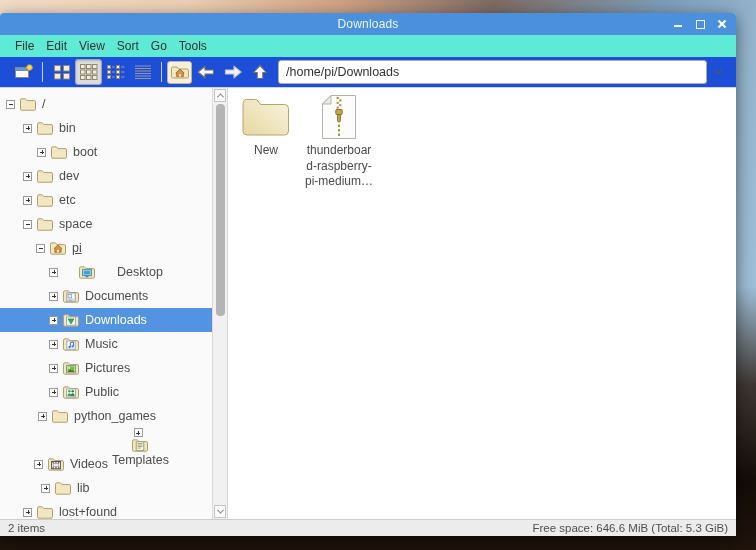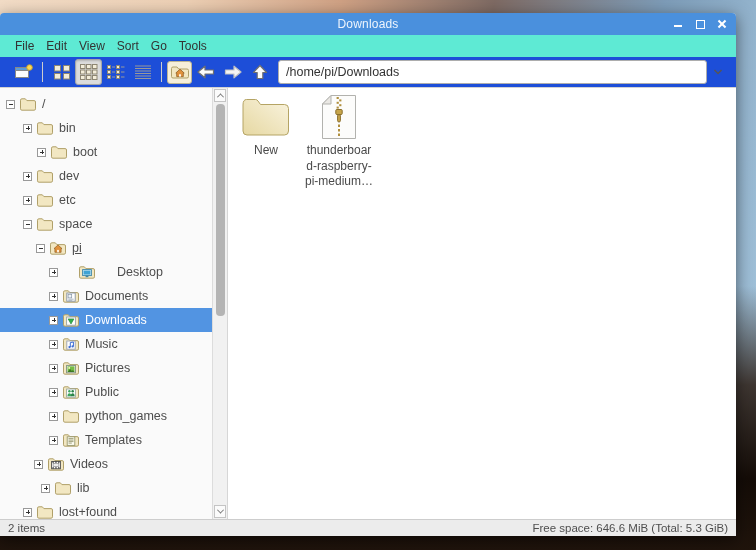--- a/index.html
+++ b/index.html
@@ -338,30 +338,30 @@
                   <path d="M1.5 4.2 Q1.5 2.8 2.9 2.8 L6.3 2.8 L7.9 4.6 L15.1 4.6 Q16.5 4.6 16.5 6 L16.5 12.8 Q16.5 14.2 15.1 14.2 L2.9 14.2 Q1.5 14.2 1.5 12.8 Z" fill="#f2e7c2" stroke="#b0a069"></path>
                   <rect x="4.6" y="5" width="8.8" height="8.2" fill="#fff" stroke="#98a8a0" stroke-width="0.9"></rect>
                   <circle cx="7.4" cy="7.3" r="1.25" fill="#3da55c"></circle>
                   <path d="M5.5 12.2 Q5.5 9.2 7.4 9.2 Q9.3 9.2 9.3 12.2 Z" fill="#3da55c"></path>
                   <circle cx="10.7" cy="7.3" r="1.25" fill="#2b8447"></circle>
                   <path d="M8.8 12.2 Q8.8 9.2 10.7 9.2 Q12.6 9.2 12.6 12.2 Z" fill="#2b8447"></path>
                 </svg>
               </span>
               <span class="tree-label">Public</span>
             </div>
-            <div class="tree-row" style="padding-left: 49px; text-align: center;">
+            <div class="tree-row" style="padding-left: 38px; text-align: center;">
               <span class="exp plus"></span>
               <span class="tree-icon">
                 <svg xmlns="http://www.w3.org/2000/svg" width="18" height="16" viewBox="0 0 18 16">
                   <path d="M1.5 4.2 Q1.5 2.8 2.9 2.8 L6.3 2.8 L7.9 4.6 L15.1 4.6 Q16.5 4.6 16.5 6 L16.5 12.8 Q16.5 14.2 15.1 14.2 L2.9 14.2 Q1.5 14.2 1.5 12.8 Z" fill="#f2e7c2" stroke="#b0a069"></path>
                 </svg>
               </span>
               <span class="tree-label">python_games</span>
             </div>
-            <div class="tree-row" style="padding-left: 49px;">
+            <div class="tree-row" style="padding-left: 49px; flex-direction: column;">
               <span class="exp plus"></span>
               <span class="tree-icon">
                 <svg xmlns="http://www.w3.org/2000/svg" width="18" height="16" viewBox="0 0 18 16">
                   <path d="M1.5 4.2 Q1.5 2.8 2.9 2.8 L6.3 2.8 L7.9 4.6 L15.1 4.6 Q16.5 4.6 16.5 6 L16.5 12.8 Q16.5 14.2 15.1 14.2 L2.9 14.2 Q1.5 14.2 1.5 12.8 Z" fill="#f2e7c2" stroke="#b0a069"></path>
                   <rect x="5.2" y="4.8" width="7.6" height="8.6" fill="#fbfbf0" stroke="#97976d" stroke-width="0.9"></rect>
                   <path d="M6.5 6.6 H11.5 M6.5 8.1 H11.5 M6.5 9.6 H11.5 M6.5 11.1 H9.8" stroke="#8b8b60" stroke-width="0.8" fill="none"></path>
                 </svg>
               </span>
               <span class="tree-label">Templates</span>
             </div>

